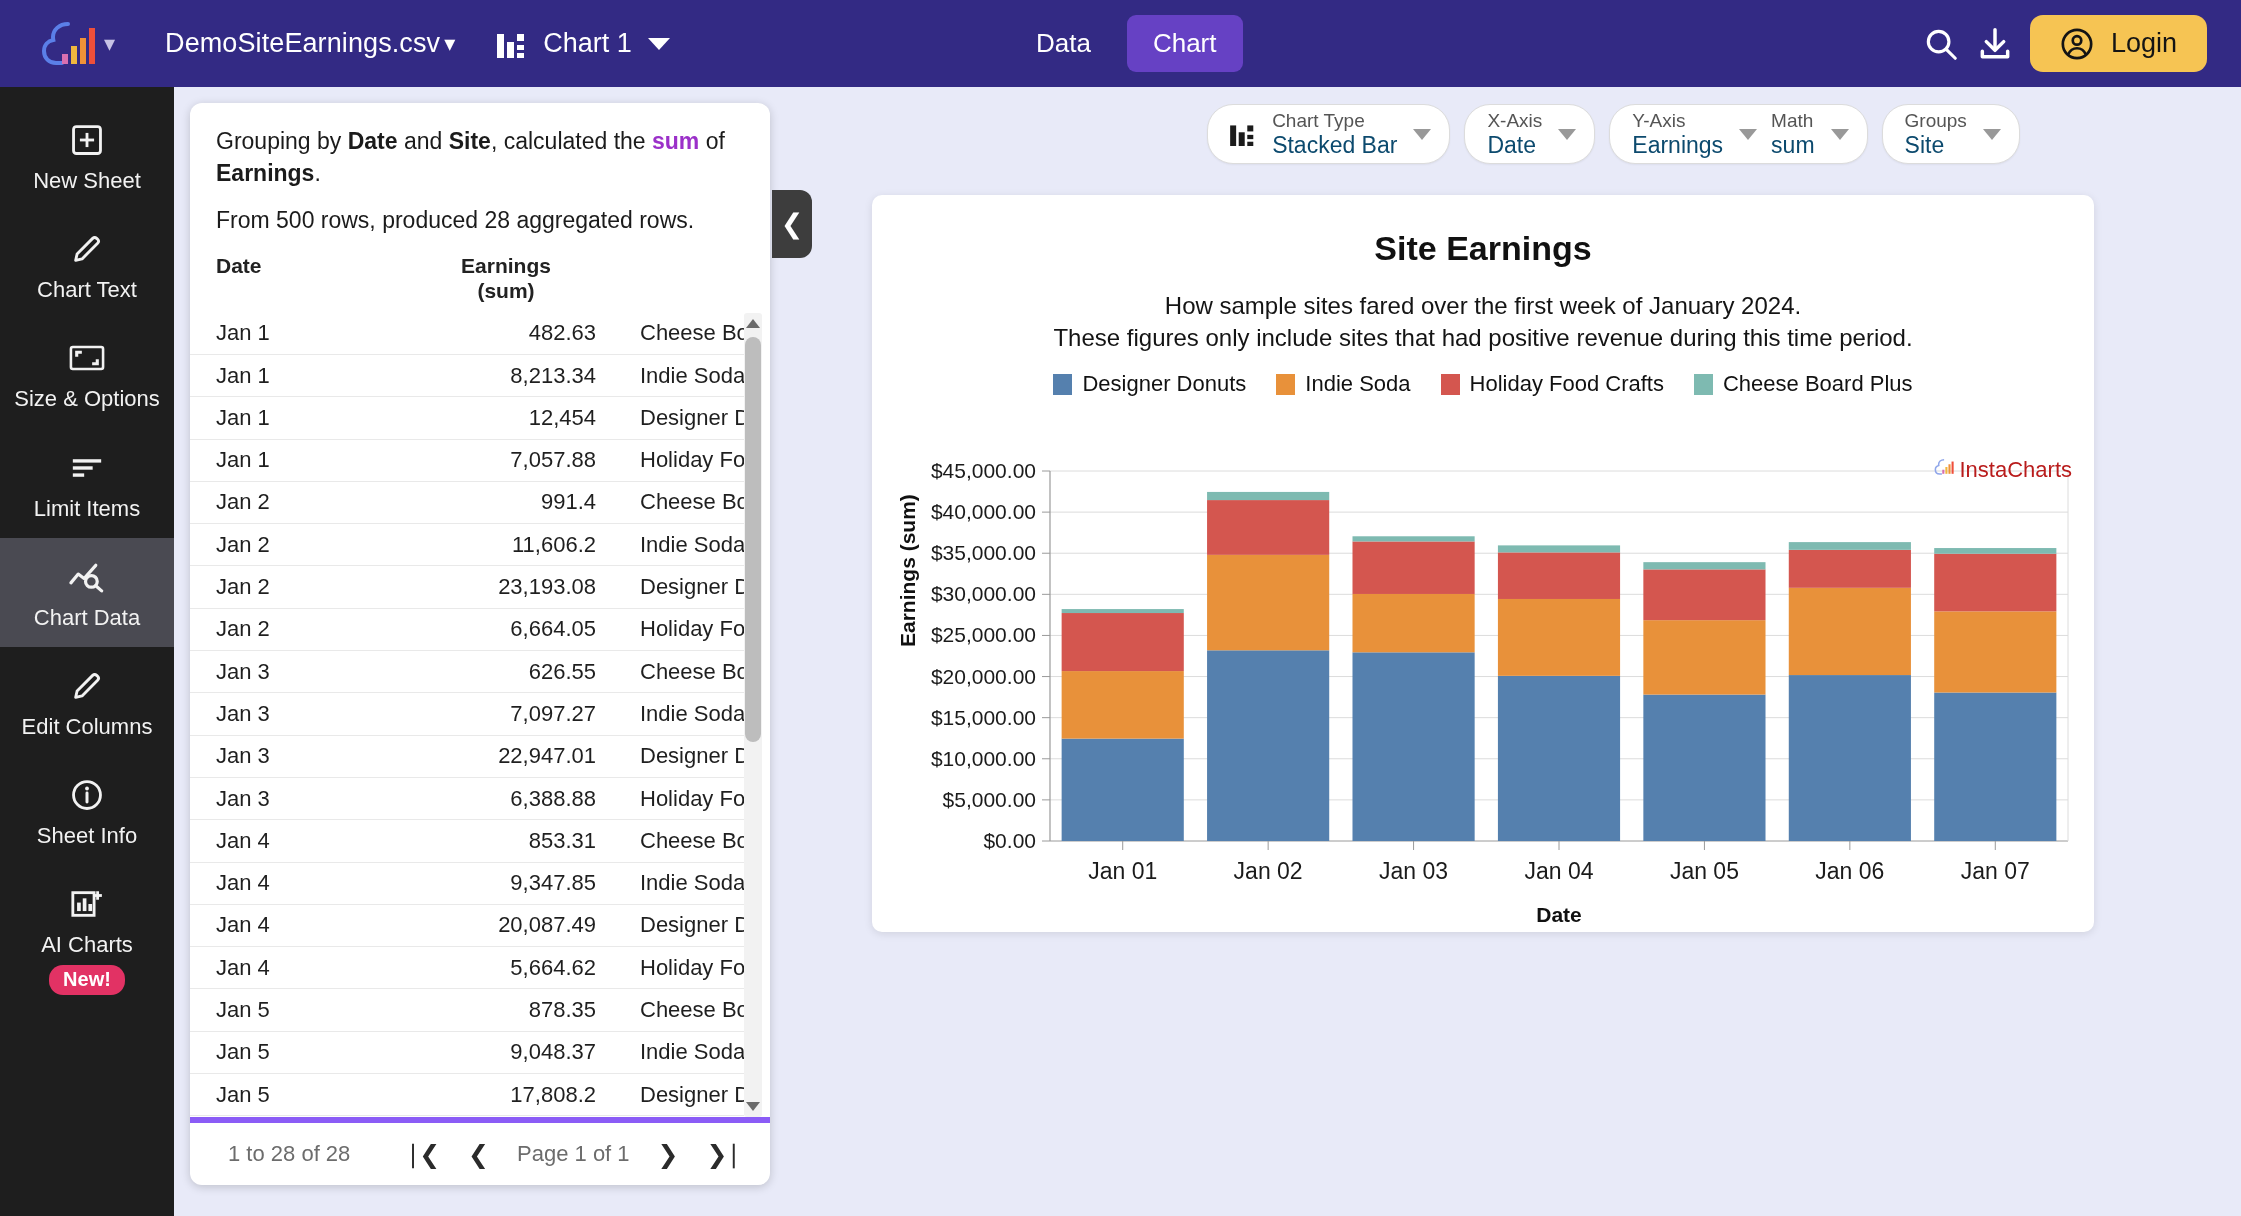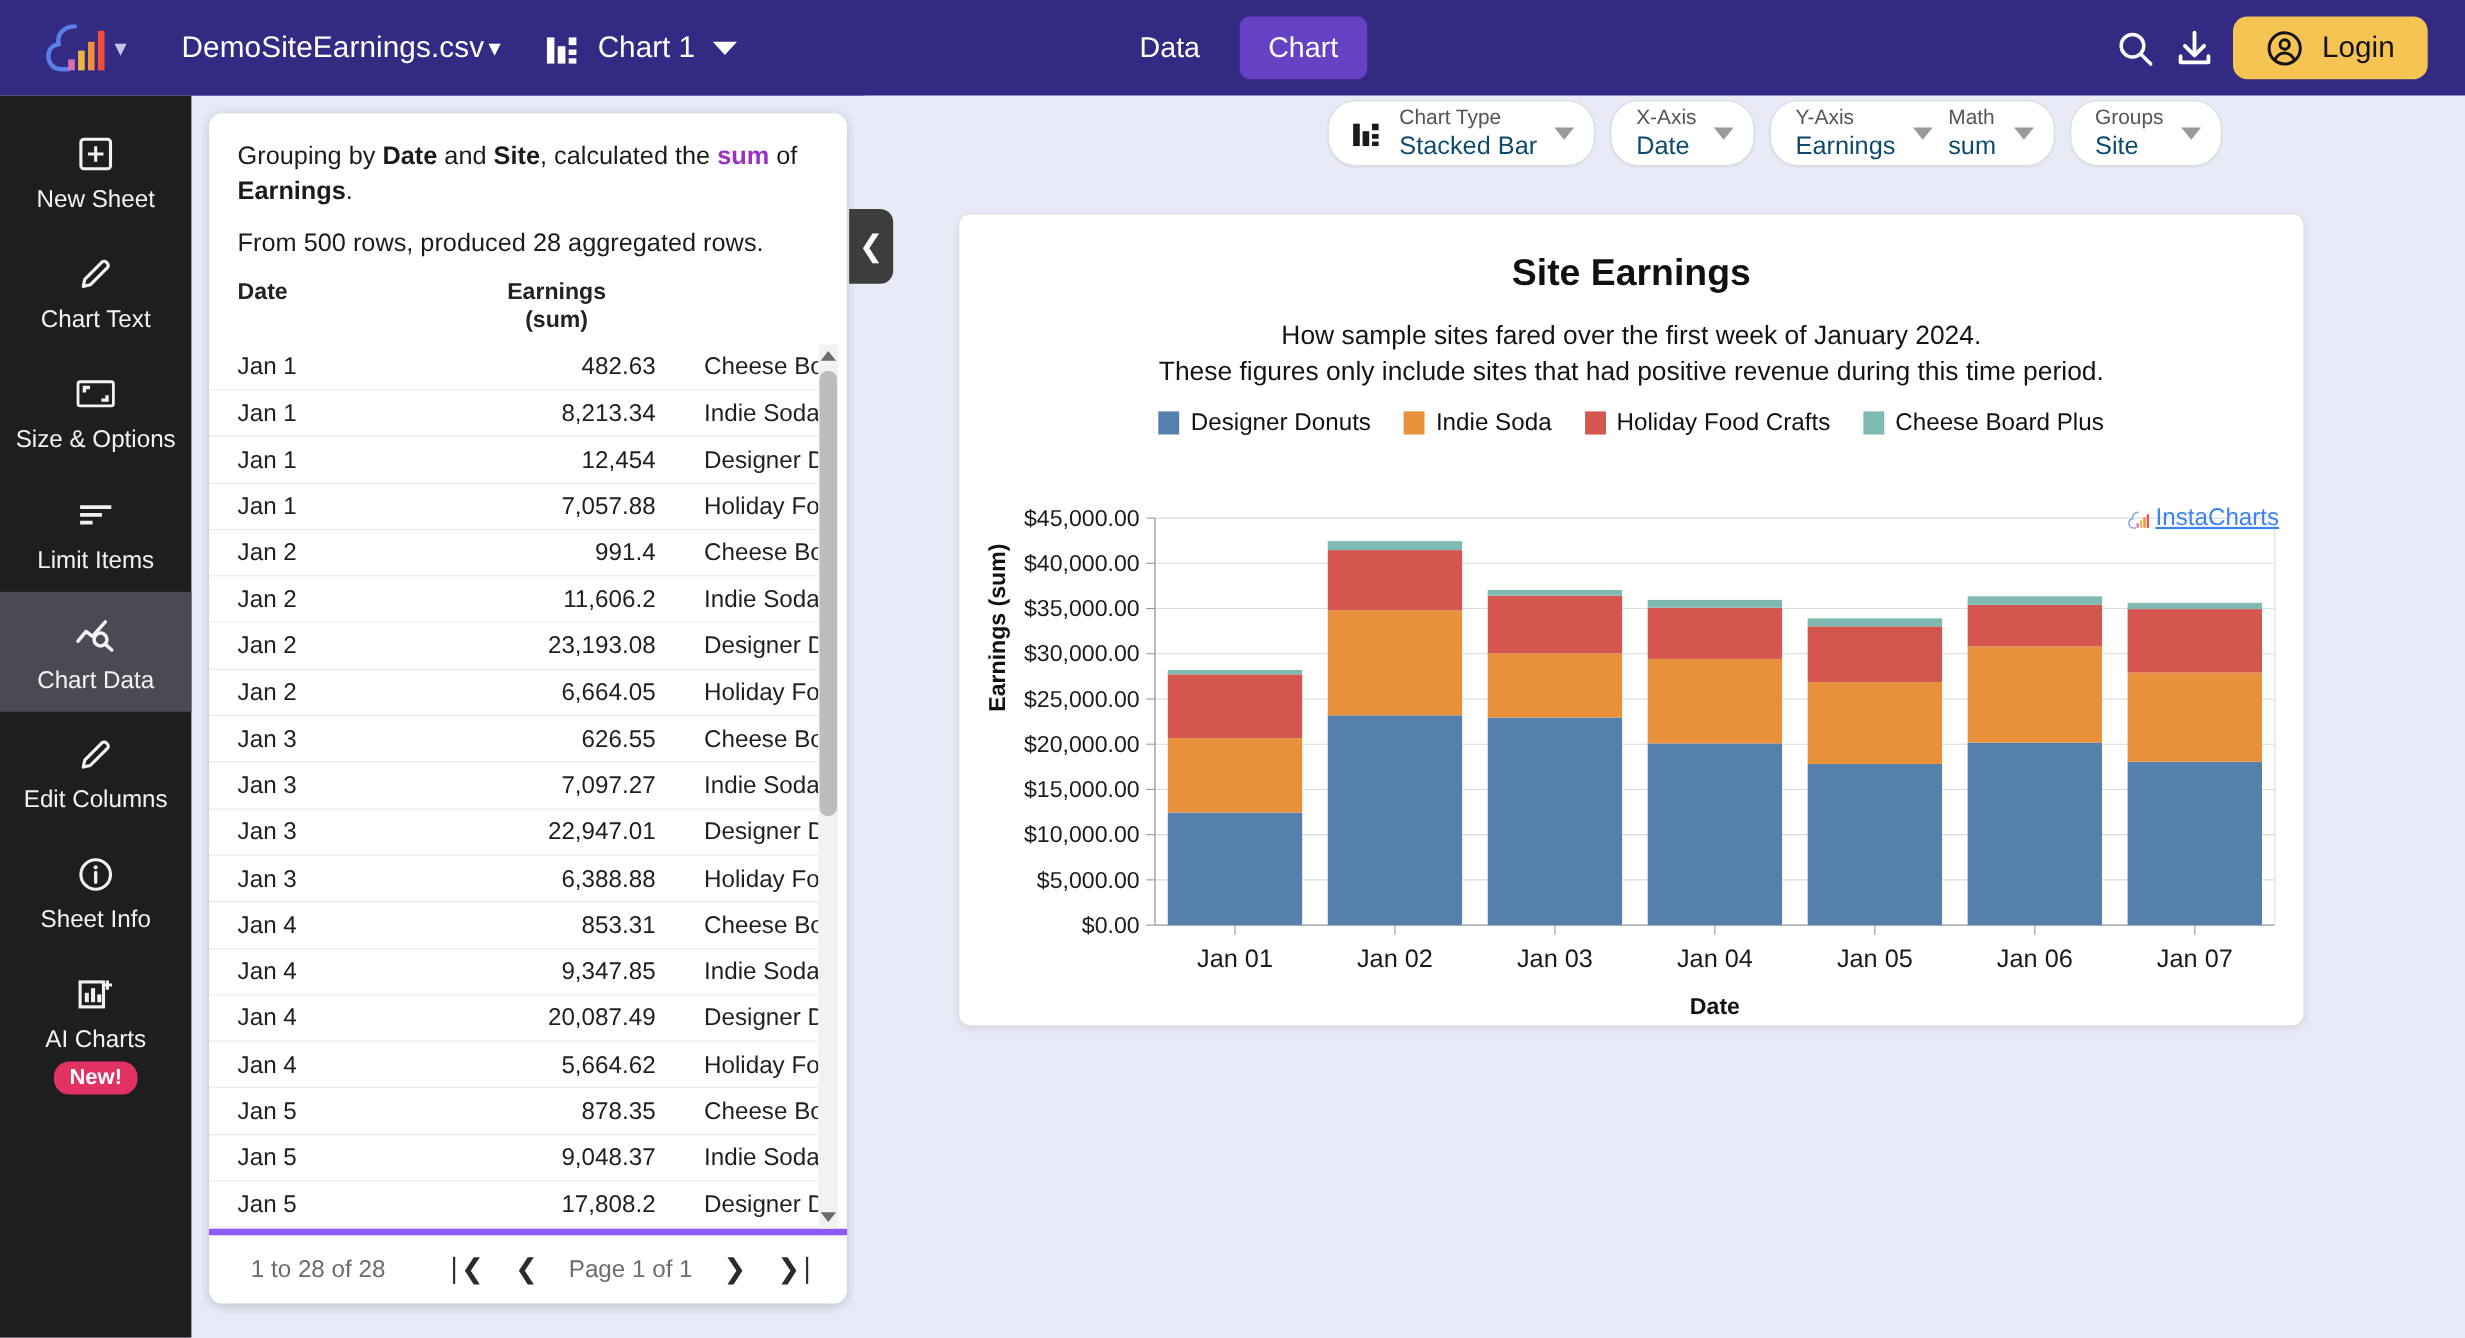--- a/index.html
+++ b/index.html
@@ -121,21 +121,21 @@
     color:#fff; font-size: 27px; z-index: 5;
   }
 
   
   .main {
     position:absolute; top: 87px; left: 786px; right: 0; bottom: 0;
     background: #e8eaf8;
   }
   .toolbar {
     position:absolute; top: 4px; left: 0; right: 0; height: 86px;
-    display:flex; align-items:flex-start; justify-content:center; gap: 14px;
+    display:flex; align-items:center; justify-content:center; gap: 14px;
     padding-left: 200px;
   }
   .ddl {
     background:#ffffff; border:1px solid #dcdcdc; border-radius: 26px;
     height: 60px; display:flex; align-items:center; padding: 0 18px 0 22px;
     cursor:pointer; box-shadow: 0 1px 2px rgba(0,0,0,.05);
   }
   .ddl .bicon { margin-right: 16px; }
   .ddl-field { display:flex; align-items:center; }
   .ddl-txt { line-height: 1.15; }
@@ -156,22 +156,22 @@
     text-align:center; font-size: 24px; color:#141414; margin-top: 22px; line-height: 1.32;
   }
   .legend {
     display:flex; align-items:center; justify-content:center; gap: 30px; margin-top: 18px;
   }
   .lg-item { display:flex; align-items:center; gap: 10px; cursor:pointer; }
   .lg-swatch { width: 19px; height: 21px; }
   .lg-text { font-size: 22px; color:#111; }
   .plot-area { position:absolute; left: 0; top: 252px; width: 1222px; height: 485px; }
   .watermark {
-    position:absolute; right: 22px; top: 10px; display:flex; align-items:flex-end;
-    gap: 3px; color:#3b82f6; font-size: 22px; text-decoration: underline;
+    position:absolute; right: 22px; top: 10px; display:flex; align-items:flex-start;
+    gap: 3px; color:#b91c1c; font-size: 22px;
   }
   .y-title {
     position:absolute; left: 24px; top: 200px; transform: rotate(-90deg);
     transform-origin: left top; font-size: 21px; font-weight:bold; color:#111;
     white-space:nowrap;
   }
 </style>
 </head>
 <body>
 

